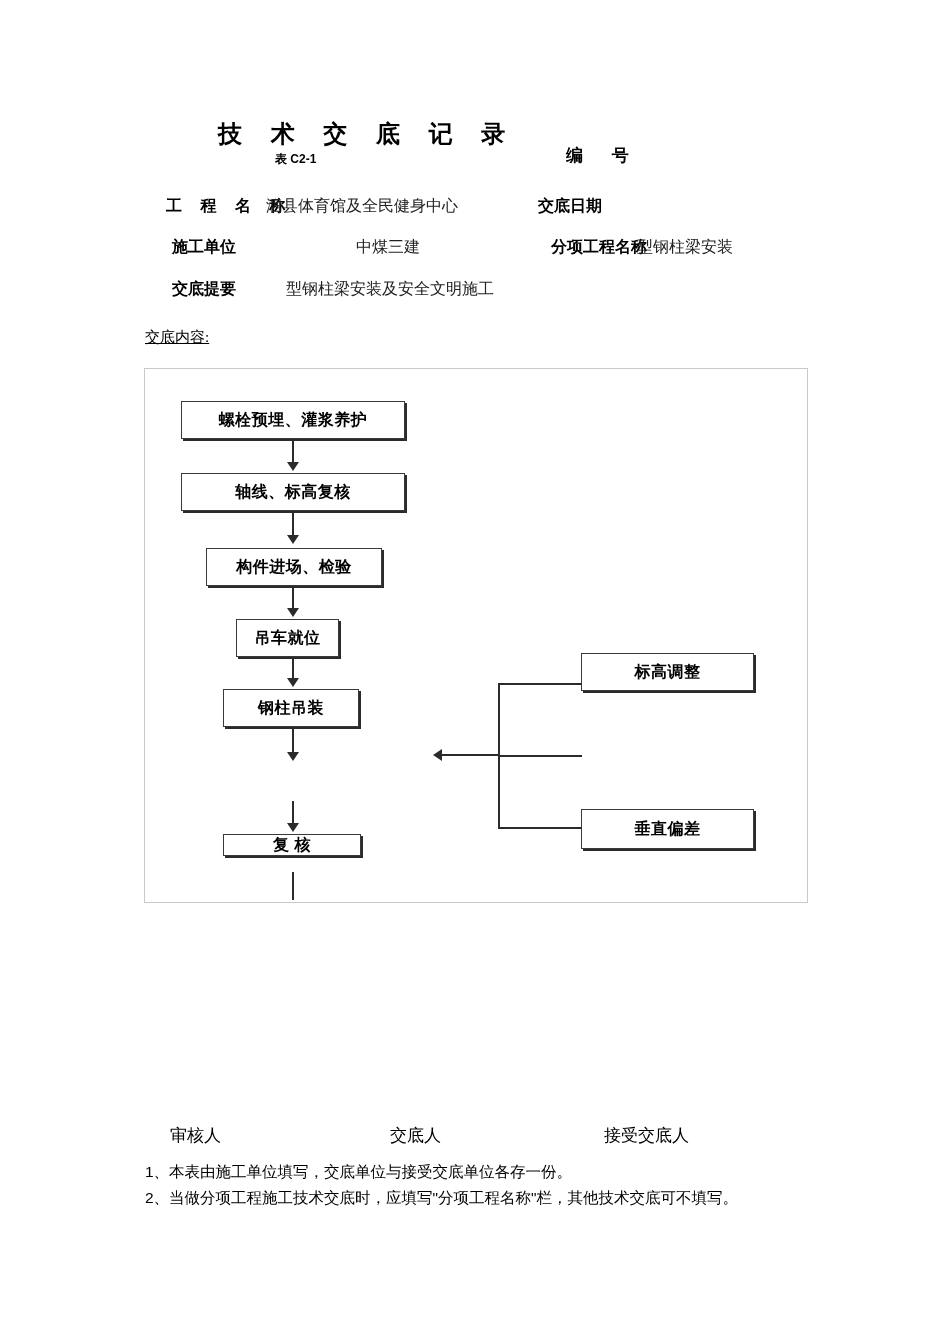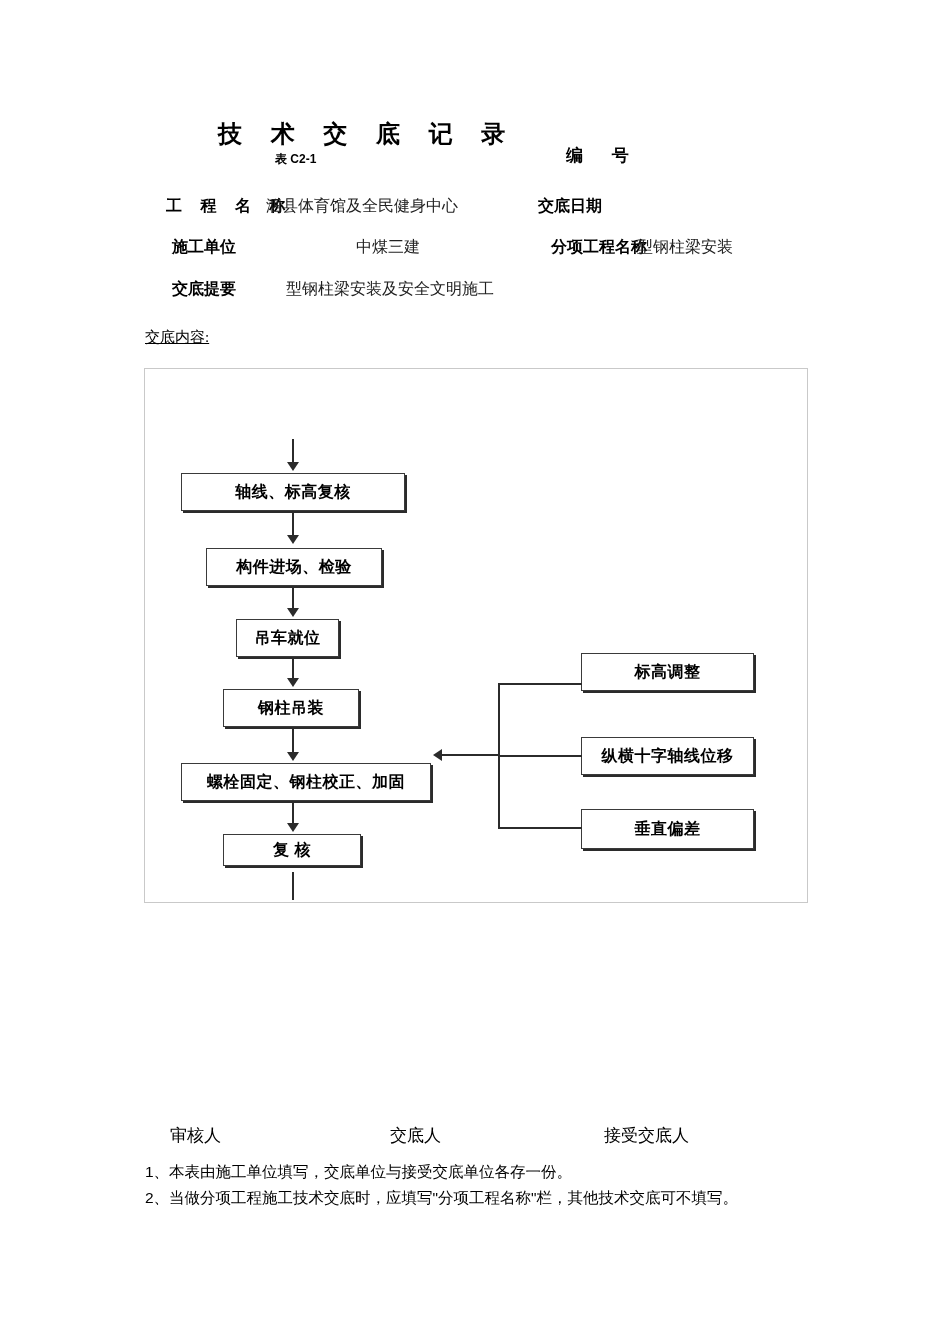--- a/index.html
+++ b/index.html
@@ -128,21 +128,21 @@
     font-family: "Liberation Sans", "DejaVu Sans", sans-serif;
   }
 
   
   .fbox.b1 { left: 36px;  top: 32px;  width: 224px; height: 38px; }
   .fbox.b2 { left: 36px;  top: 104px; width: 224px; height: 38px; }
   .fbox.b3 { left: 61px;  top: 179px; width: 176px; height: 38px; }
   .fbox.b4 { left: 91px;  top: 250px; width: 103px; height: 38px; }
   .fbox.b5 { left: 78px;  top: 320px; width: 136px; height: 38px; }
   .fbox.b6 { left: 36px;  top: 394px; width: 250px; height: 38px; }
-  .fbox.b7 { left: 78px;  top: 465px; width: 138px; height: 32px; }
+  .fbox.b7 { left: 78px;  top: 465px; width: 138px; height: 22px; }
 
   
   .fbox.r1 { left: 436px; top: 284px; width: 173px; height: 38px; }
   .fbox.r2 { left: 436px; top: 368px; width: 173px; height: 38px; }
   .fbox.r3 { left: 436px; top: 440px; width: 173px; height: 40px; }
 
   
   .vline {
     position: absolute;
     width: 2px;
@@ -245,29 +245,28 @@
 
   <div class="info-row r3">
     <span class="lbl summary-label">交底提要</span>
     <span class="val summary-value">型钢柱梁安装及安全文明施工</span>
   </div>
 
   <div class="content-label">交底内容:</div>
 
   <div class="flow-container">
 
+    <div class="fbox b1">螺栓预埋、灌浆养护</div>
     <div class="fbox b2">轴线、标高复核</div>
     <div class="fbox b3">构件进场、检验</div>
     <div class="fbox b4">吊车就位</div>
     <div class="fbox b5">钢柱吊装</div>
-    <div class="fbox b6">螺栓固定、钢柱校正、加固</div>
     <div class="fbox b7">复  核</div>
 
     <div class="fbox r1">标高调整</div>
-    <div class="fbox r2">纵横十字轴线位移</div>
     <div class="fbox r3">垂直偏差</div>
 
     <div class="vline c1"></div>
     <div class="vline c2"></div>
     <div class="vline c3"></div>
     <div class="vline c4"></div>
     <div class="vline c5"></div>
     <div class="vline c6"></div>
     <div class="vline c7"></div>
 

